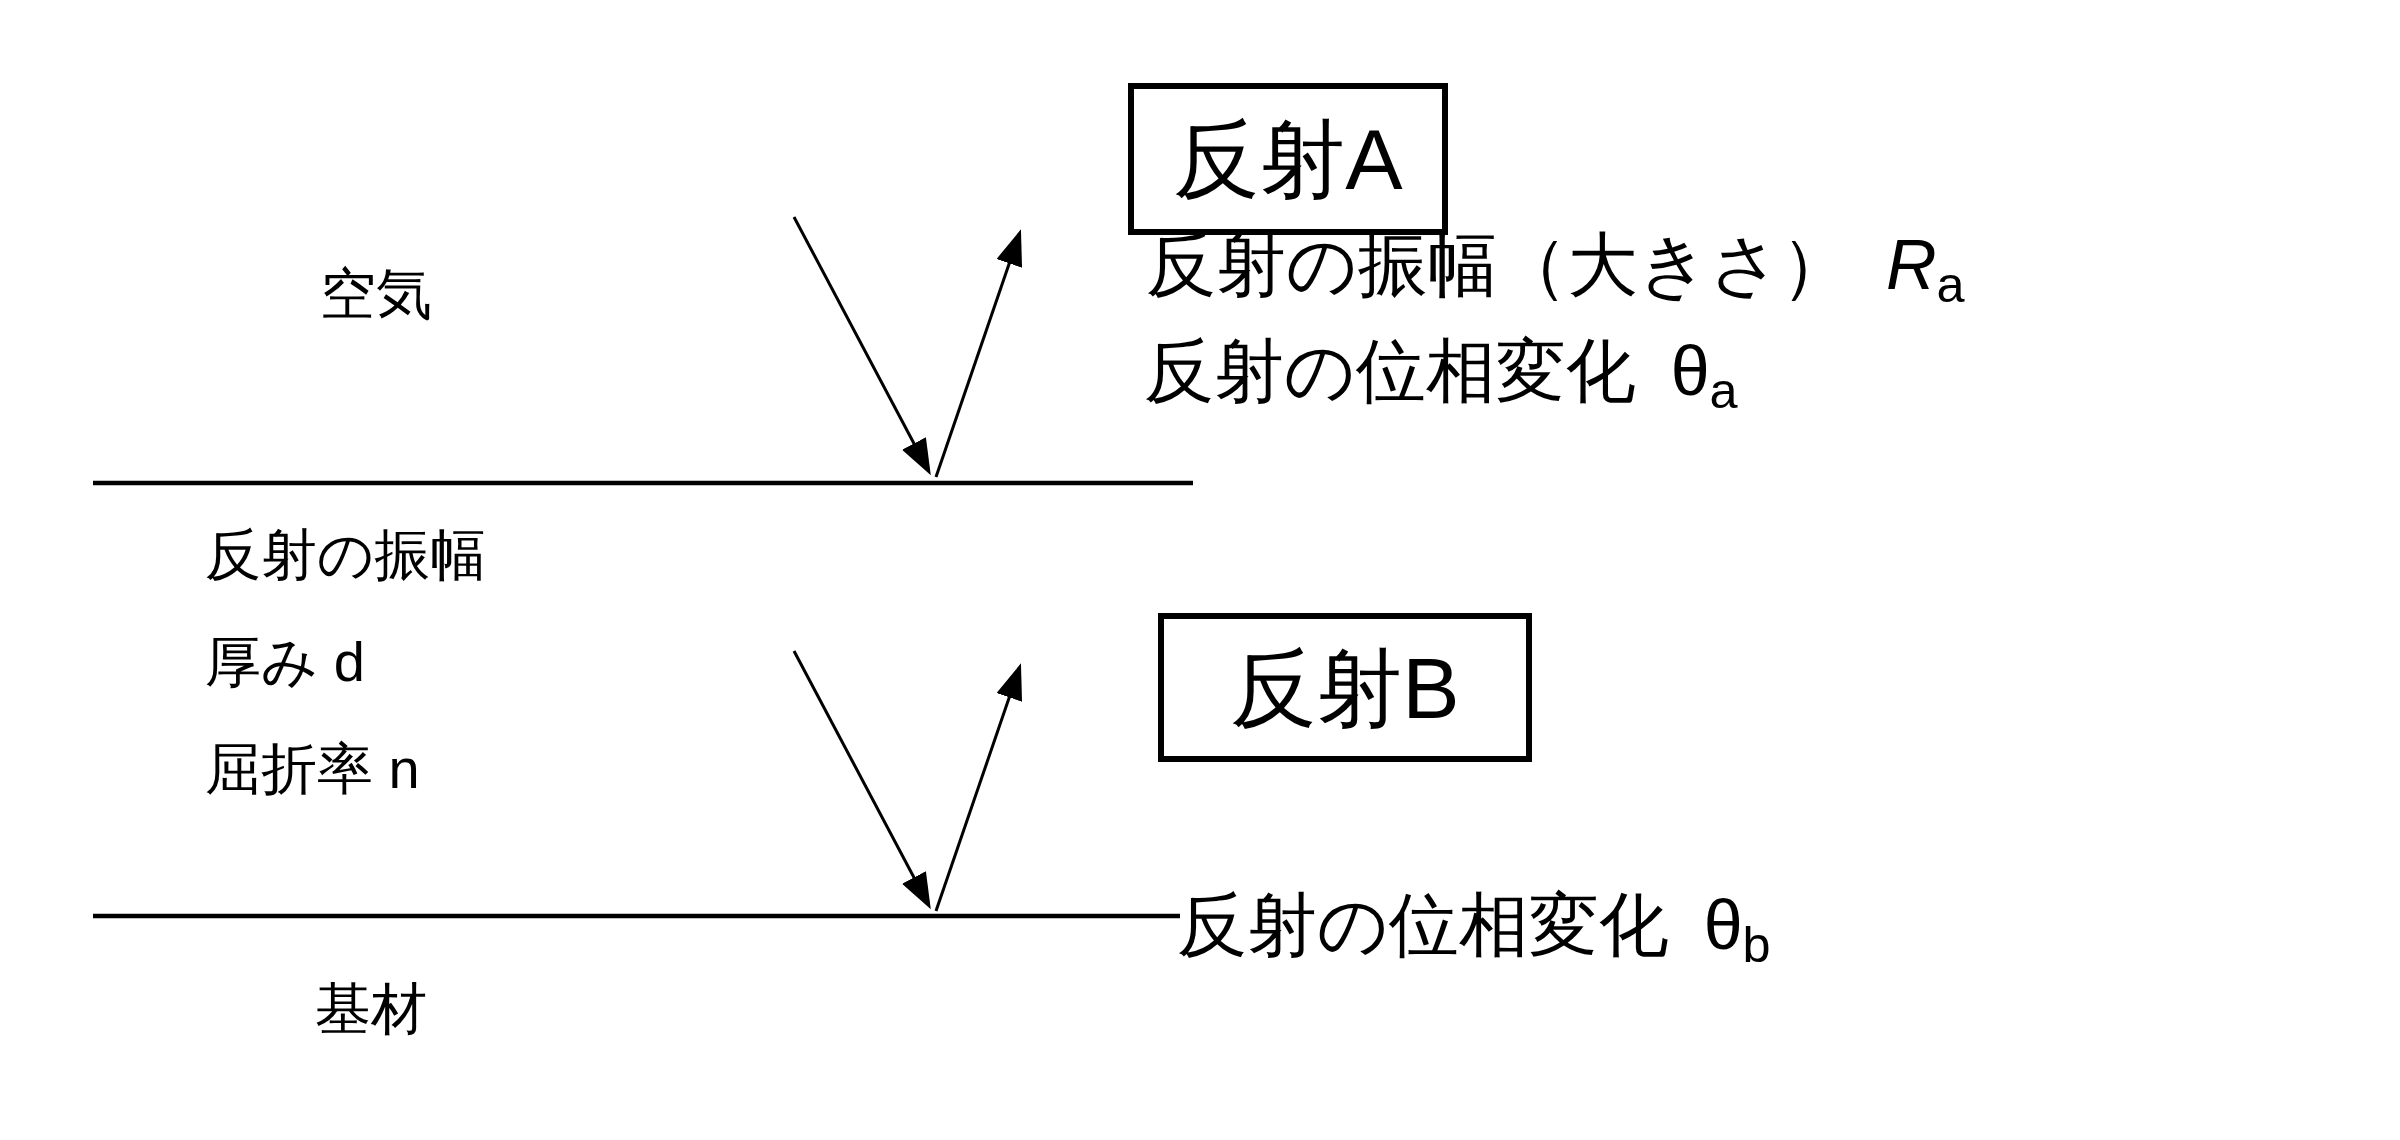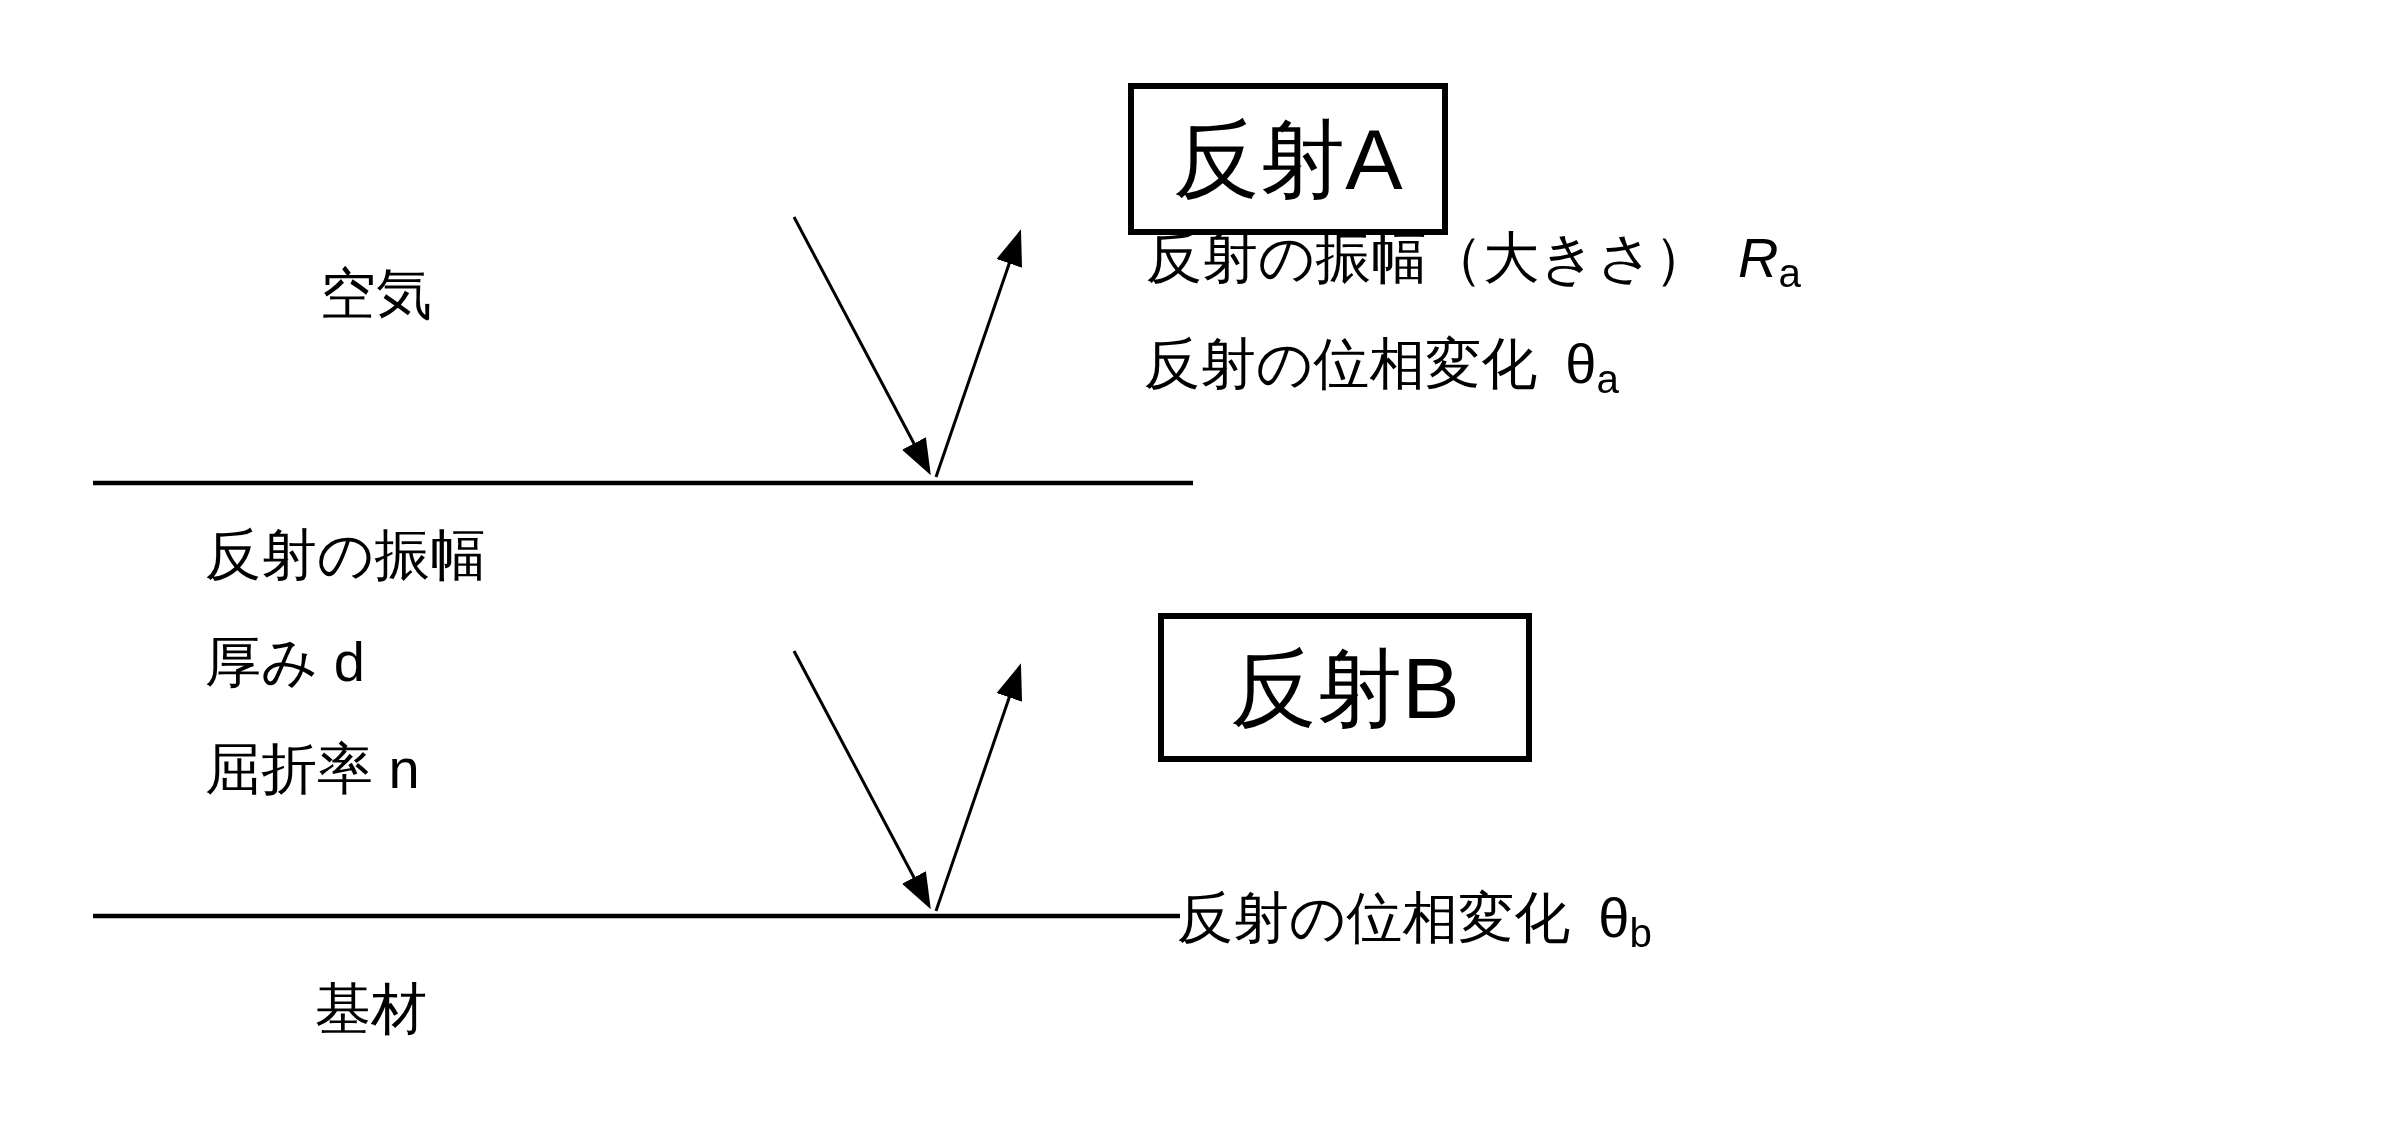--- a/index.html
+++ b/index.html
@@ -35,21 +35,21 @@
     align-items: center;
     justify-content: center;
     box-sizing: border-box;
     background: #ffffff;
   }
   #reflection-a-box { left: 1128px; top: 60px;  width: 320px; height: 152px; margin-top: 23px; }
   #reflection-b-box { left: 1158px; top: 613px; width: 374px; height: 149px; }
   .label-box .jp { font-size: 86px; }
 
   .annot {
-    font-size: 56px;
+    font-size: 70px;
     line-height: 1;
     white-space: nowrap;
   }
   #refa-amplitude { left: 1146px; top: 230px; }
   #refa-phase     { left: 1144px; top: 336px; }
   #refb-amplitude { left: 1177px; top: 782px; }
   #refb-phase     { left: 1177px; top: 890px; }
 
   .sym-group { margin-left: 0.5em; }
   .sym-r { font-style: italic; }

